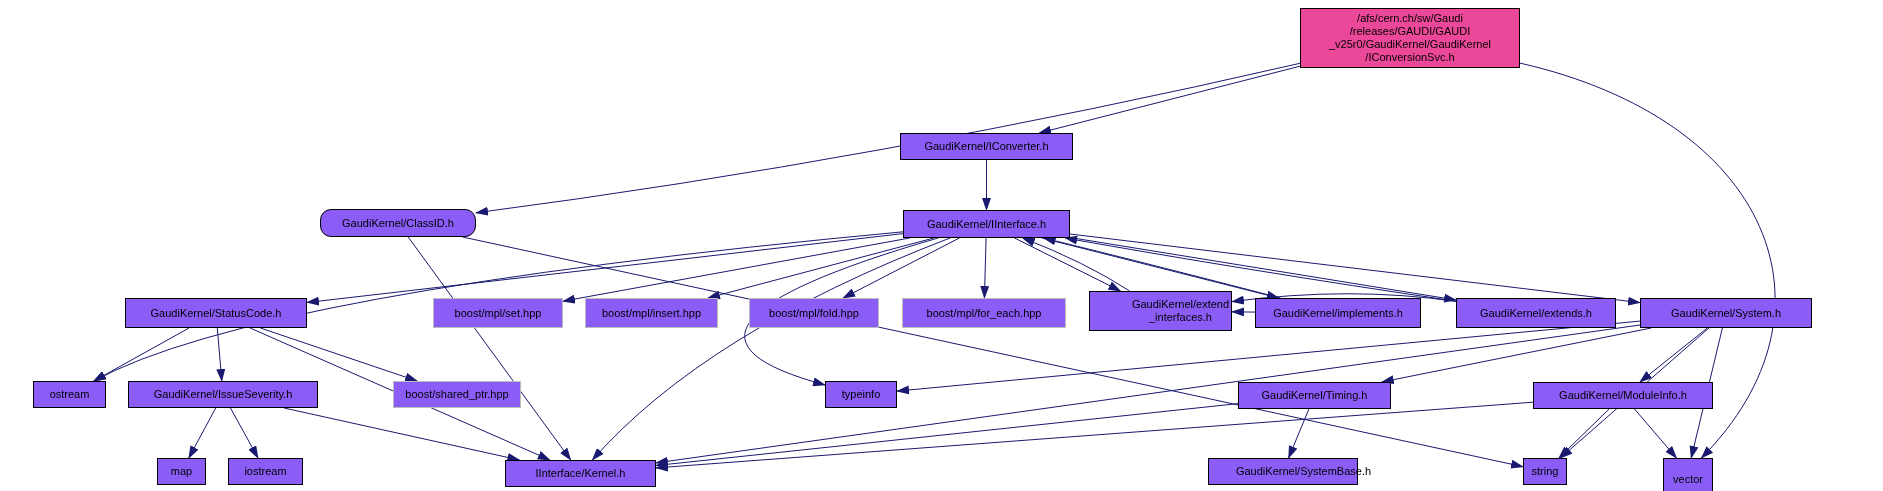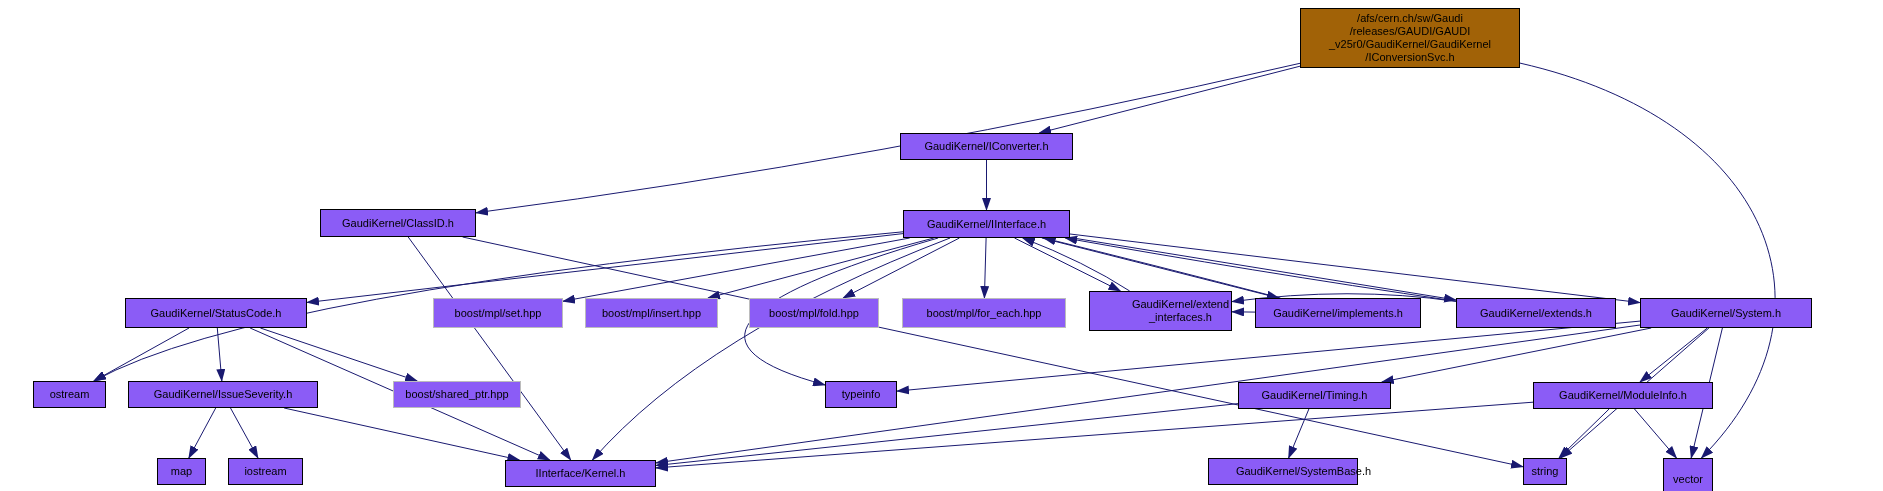--- a/index.html
+++ b/index.html
@@ -10,21 +10,21 @@
   #graph{position:absolute;left:0;top:0;width:1883px;height:491px;}
   #edges{position:absolute;left:0;top:0;z-index:1;}
   .edge{fill:none;stroke:#191970;stroke-width:1;}
   .node{
     position:absolute;box-sizing:border-box;z-index:2;
     border:1px solid #000;background:#8b5cf6;color:#000;
     display:flex;flex-direction:column;align-items:center;justify-content:center;
     font-size:11px;line-height:13px;white-space:nowrap;text-align:center;
   }
   .node.external{border-color:#bcbcbc;}
-  .node.main{background:#a16207;}
+  .node.main{background:#ec4899;}
 </style>
 </head>
 <body>
 
 <div id="graph">
   <svg id="edges" width="1883" height="491">
     <defs>
       <marker id="arrow" markerUnits="userSpaceOnUse" markerWidth="13" markerHeight="9" refX="12" refY="4.5" orient="auto">
         <path d="M0,0 L13,4.5 L0,9 z" fill="#191970"></path>
       </marker>
@@ -74,21 +74,21 @@
   <div id="nodes">
       <div class="node main" style="left: 1300px; top: 8px; width: 220px; height: 60px;">
         <div>/afs/cern.ch/sw/Gaudi</div>
         <div>/releases/GAUDI/GAUDI</div>
         <div>_v25r0/GaudiKernel/GaudiKernel</div>
         <div>/IConversionSvc.h</div>
       </div>
       <div class="node internal" style="left: 900px; top: 133px; width: 173px; height: 27px;">
         <div>GaudiKernel/IConverter.h</div>
       </div>
-      <div class="node internal" style="left: 320px; top: 209px; width: 156px; height: 28px;">
+      <div class="node internal" style="left: 320px; top: 209px; width: 156px; height: 28px; border-radius: 11px;">
         <div>GaudiKernel/ClassID.h</div>
       </div>
       <div class="node internal" style="left: 903px; top: 210px; width: 167px; height: 28px;">
         <div>GaudiKernel/IInterface.h</div>
       </div>
       <div class="node internal" style="left: 125px; top: 298px; width: 182px; height: 30px;">
         <div>GaudiKernel/StatusCode.h</div>
       </div>
       <div class="node external" style="left: 433px; top: 298px; width: 130px; height: 30px;">
         <div>boost/mpl/set.hpp</div>

